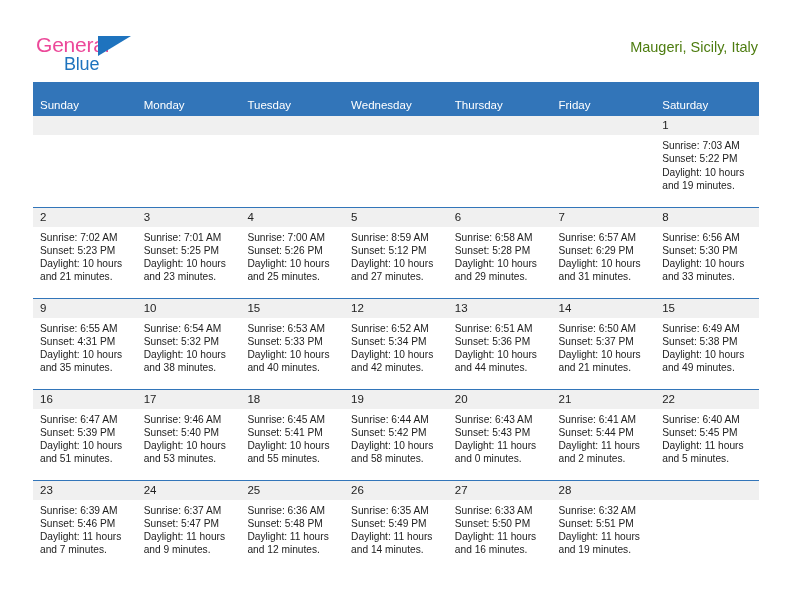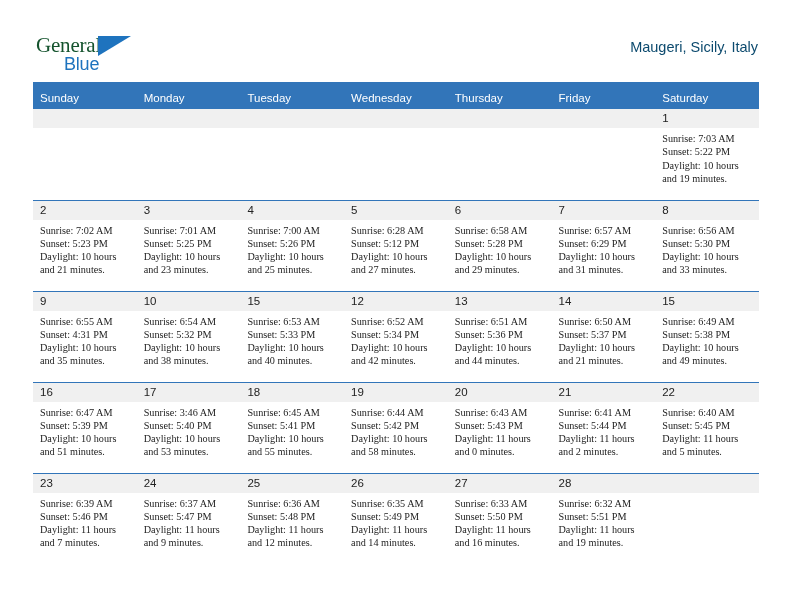--- a/index.html
+++ b/index.html
@@ -26,24 +26,24 @@
     height: 72px;
   }
   .logo {
     position: relative;
     width: 108px;
     height: 46px;
     margin-left: 3px;
   }
   .logo-general {
     font-size: 21px;
-    color: #14532d;
+    color: #ec4899;
     letter-spacing: -0.2px;
     line-height: 24px;
-    font-family: Liberation Serif, serif;
+    font-family: Liberation Sans, sans-serif;
   }
   .logo-blue {
     font-size: 18px;
     color: #1e73be;
     letter-spacing: -0.2px;
     line-height: 21px;
     margin-left: 28px;
     display: block;
     margin-top: -3px;
   }
@@ -62,39 +62,39 @@
   }
   .month-title {
     font-size: 26px;
     color: #000000;
     font-weight: normal;
     line-height: 31px;
     letter-spacing: 0px;
   }
   .location {
     font-size: 14.5px;
-    color: #0c4a6e;
+    color: #4d7c0f;
     line-height: 22px;
     margin-top: 3px;
   }
 
   
   .calendar {
     width: 726px;
     border-collapse: collapse;
     table-layout: fixed;
     margin-top: 10px;
   }
   .calendar th {
     background: #3275b9;
     color: #ffffff;
     font-size: 11.5px;
     font-weight: normal;
     text-align: left;
-    padding: 10px 0 5px 7px;
+    padding: 17px 0 5px 7px;
     height: 21px;
     border: none;
   }
   .calendar td {
     vertical-align: top;
     padding: 0;
     border: none;
     border-top: 1.5px solid #3275b9;
     height: 91px;
     width: 103.7px;
@@ -112,21 +112,20 @@
     line-height: 13px;
   }
   .daynum.empty {
     color: transparent;
   }
   .cellbody {
     padding: 4px 6px 0 7px;
     font-size: 10.2px;
     line-height: 13.3px;
     color: #222222;
-    font-family: Liberation Serif, serif;
   }
   .cellbody div { white-space: nowrap; }
 </style>
 </head>
 <body>
 
 <div class="page">
 
   <div class="header">
 
@@ -208,21 +207,21 @@
             <div class="cellbody">
               <div>Sunrise: 7:00 AM</div>
               <div>Sunset: 5:26 PM</div>
               <div>Daylight: 10 hours</div>
               <div>and 25 minutes.</div>
             </div>
           </td>
           <td>
             <div class="daynum">5</div>
             <div class="cellbody">
-              <div>Sunrise: 6:28 AM</div>
+              <div>Sunrise: 8:59 AM</div>
               <div>Sunset: 5:12 PM</div>
               <div>Daylight: 10 hours</div>
               <div>and 27 minutes.</div>
             </div>
           </td>
           <td>
             <div class="daynum">6</div>
             <div class="cellbody">
               <div>Sunrise: 6:58 AM</div>
               <div>Sunset: 5:28 PM</div>
@@ -320,21 +319,21 @@
             <div class="cellbody">
               <div>Sunrise: 6:47 AM</div>
               <div>Sunset: 5:39 PM</div>
               <div>Daylight: 10 hours</div>
               <div>and 51 minutes.</div>
             </div>
           </td>
           <td>
             <div class="daynum">17</div>
             <div class="cellbody">
-              <div>Sunrise: 3:46 AM</div>
+              <div>Sunrise: 9:46 AM</div>
               <div>Sunset: 5:40 PM</div>
               <div>Daylight: 10 hours</div>
               <div>and 53 minutes.</div>
             </div>
           </td>
           <td>
             <div class="daynum">18</div>
             <div class="cellbody">
               <div>Sunrise: 6:45 AM</div>
               <div>Sunset: 5:41 PM</div>

